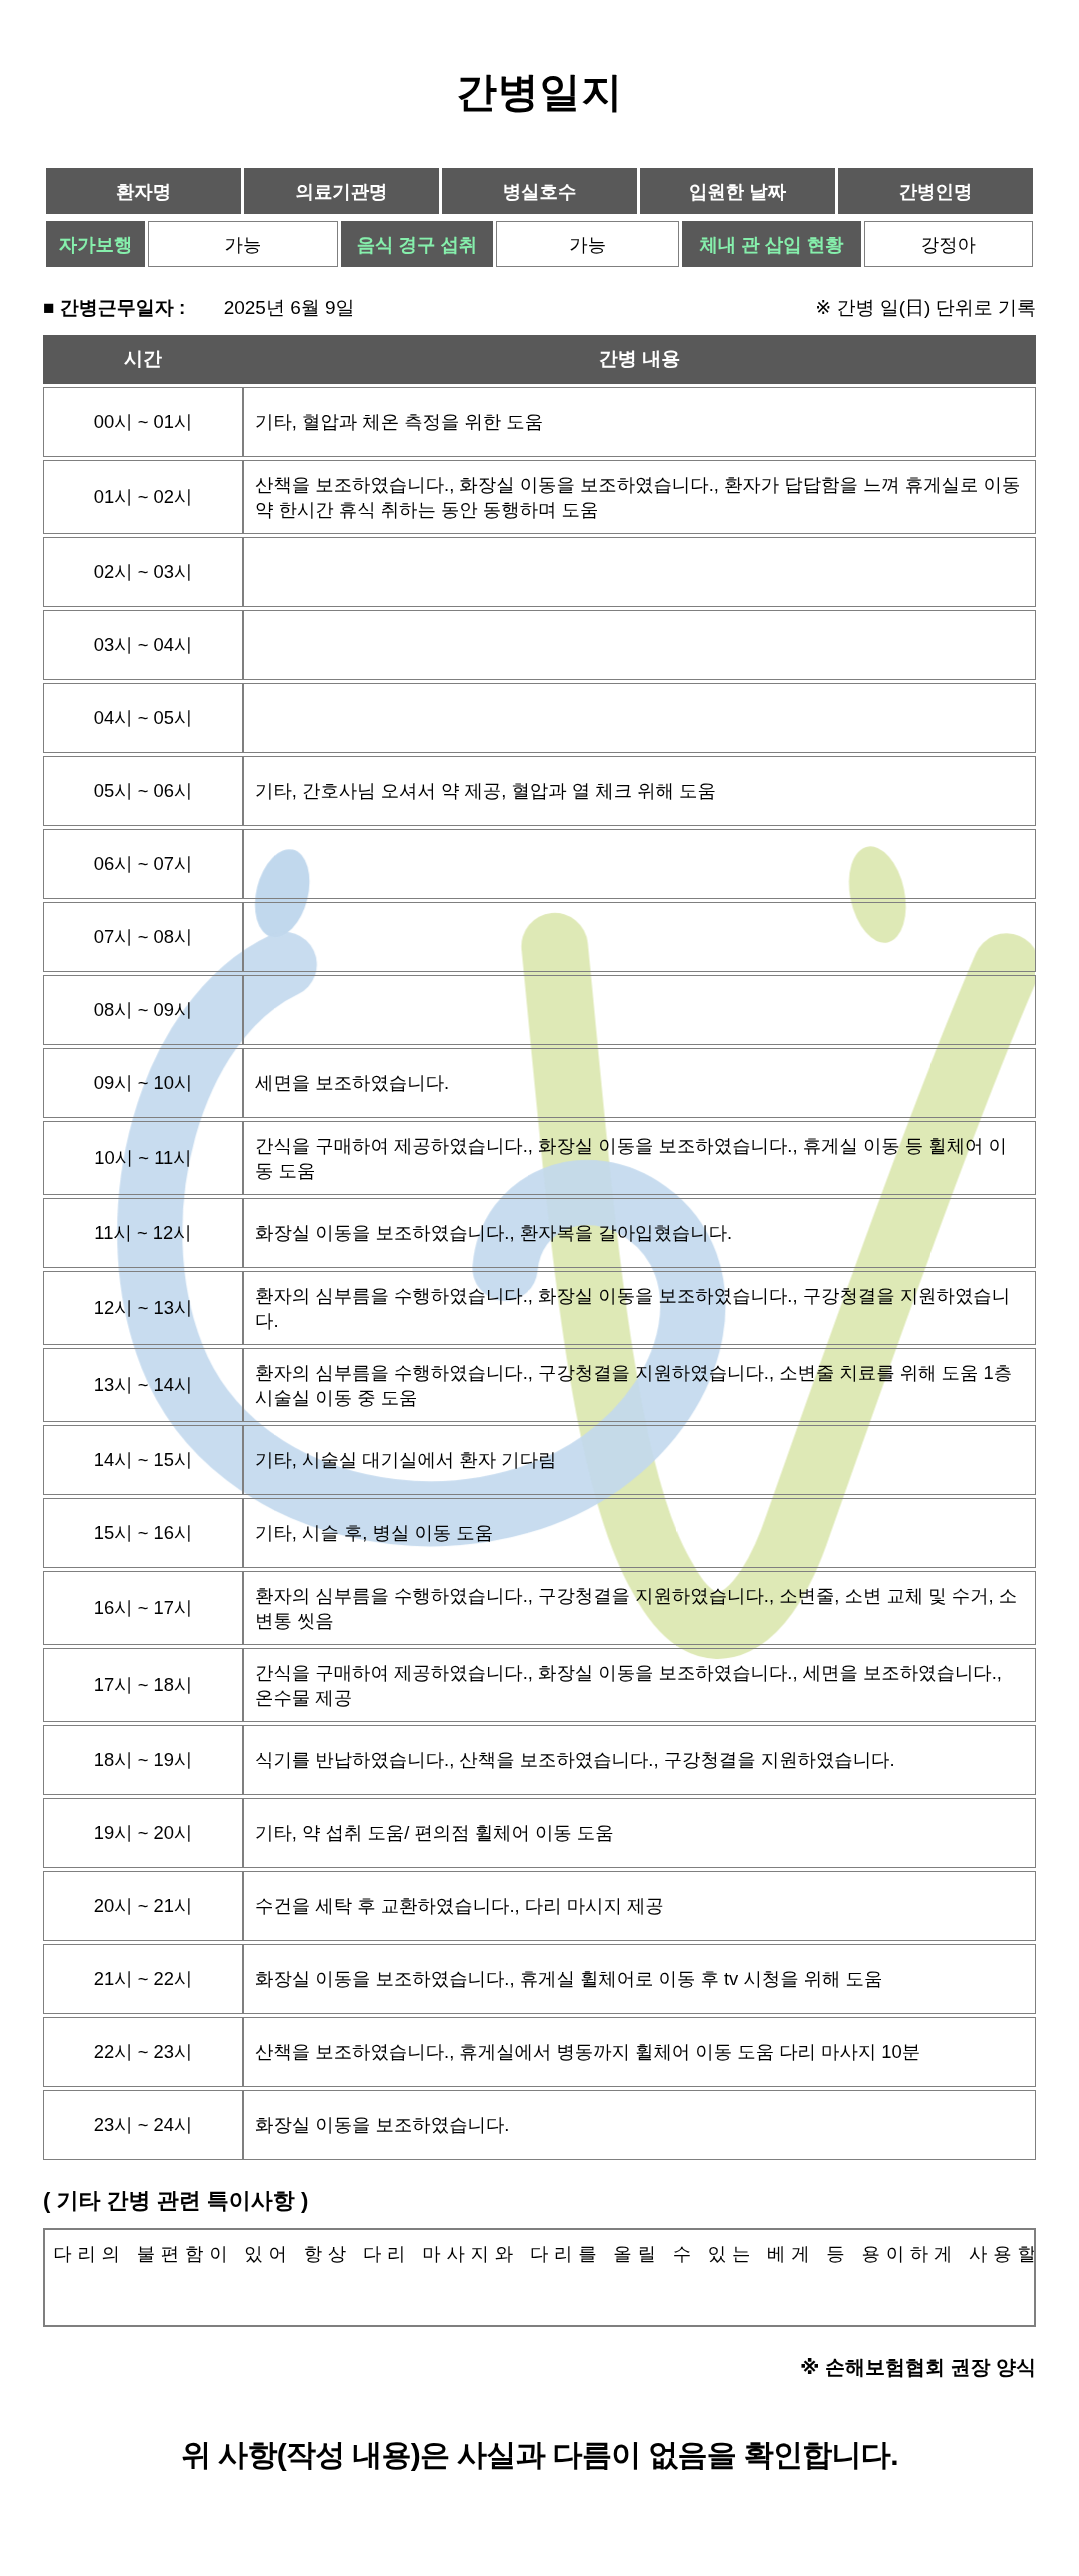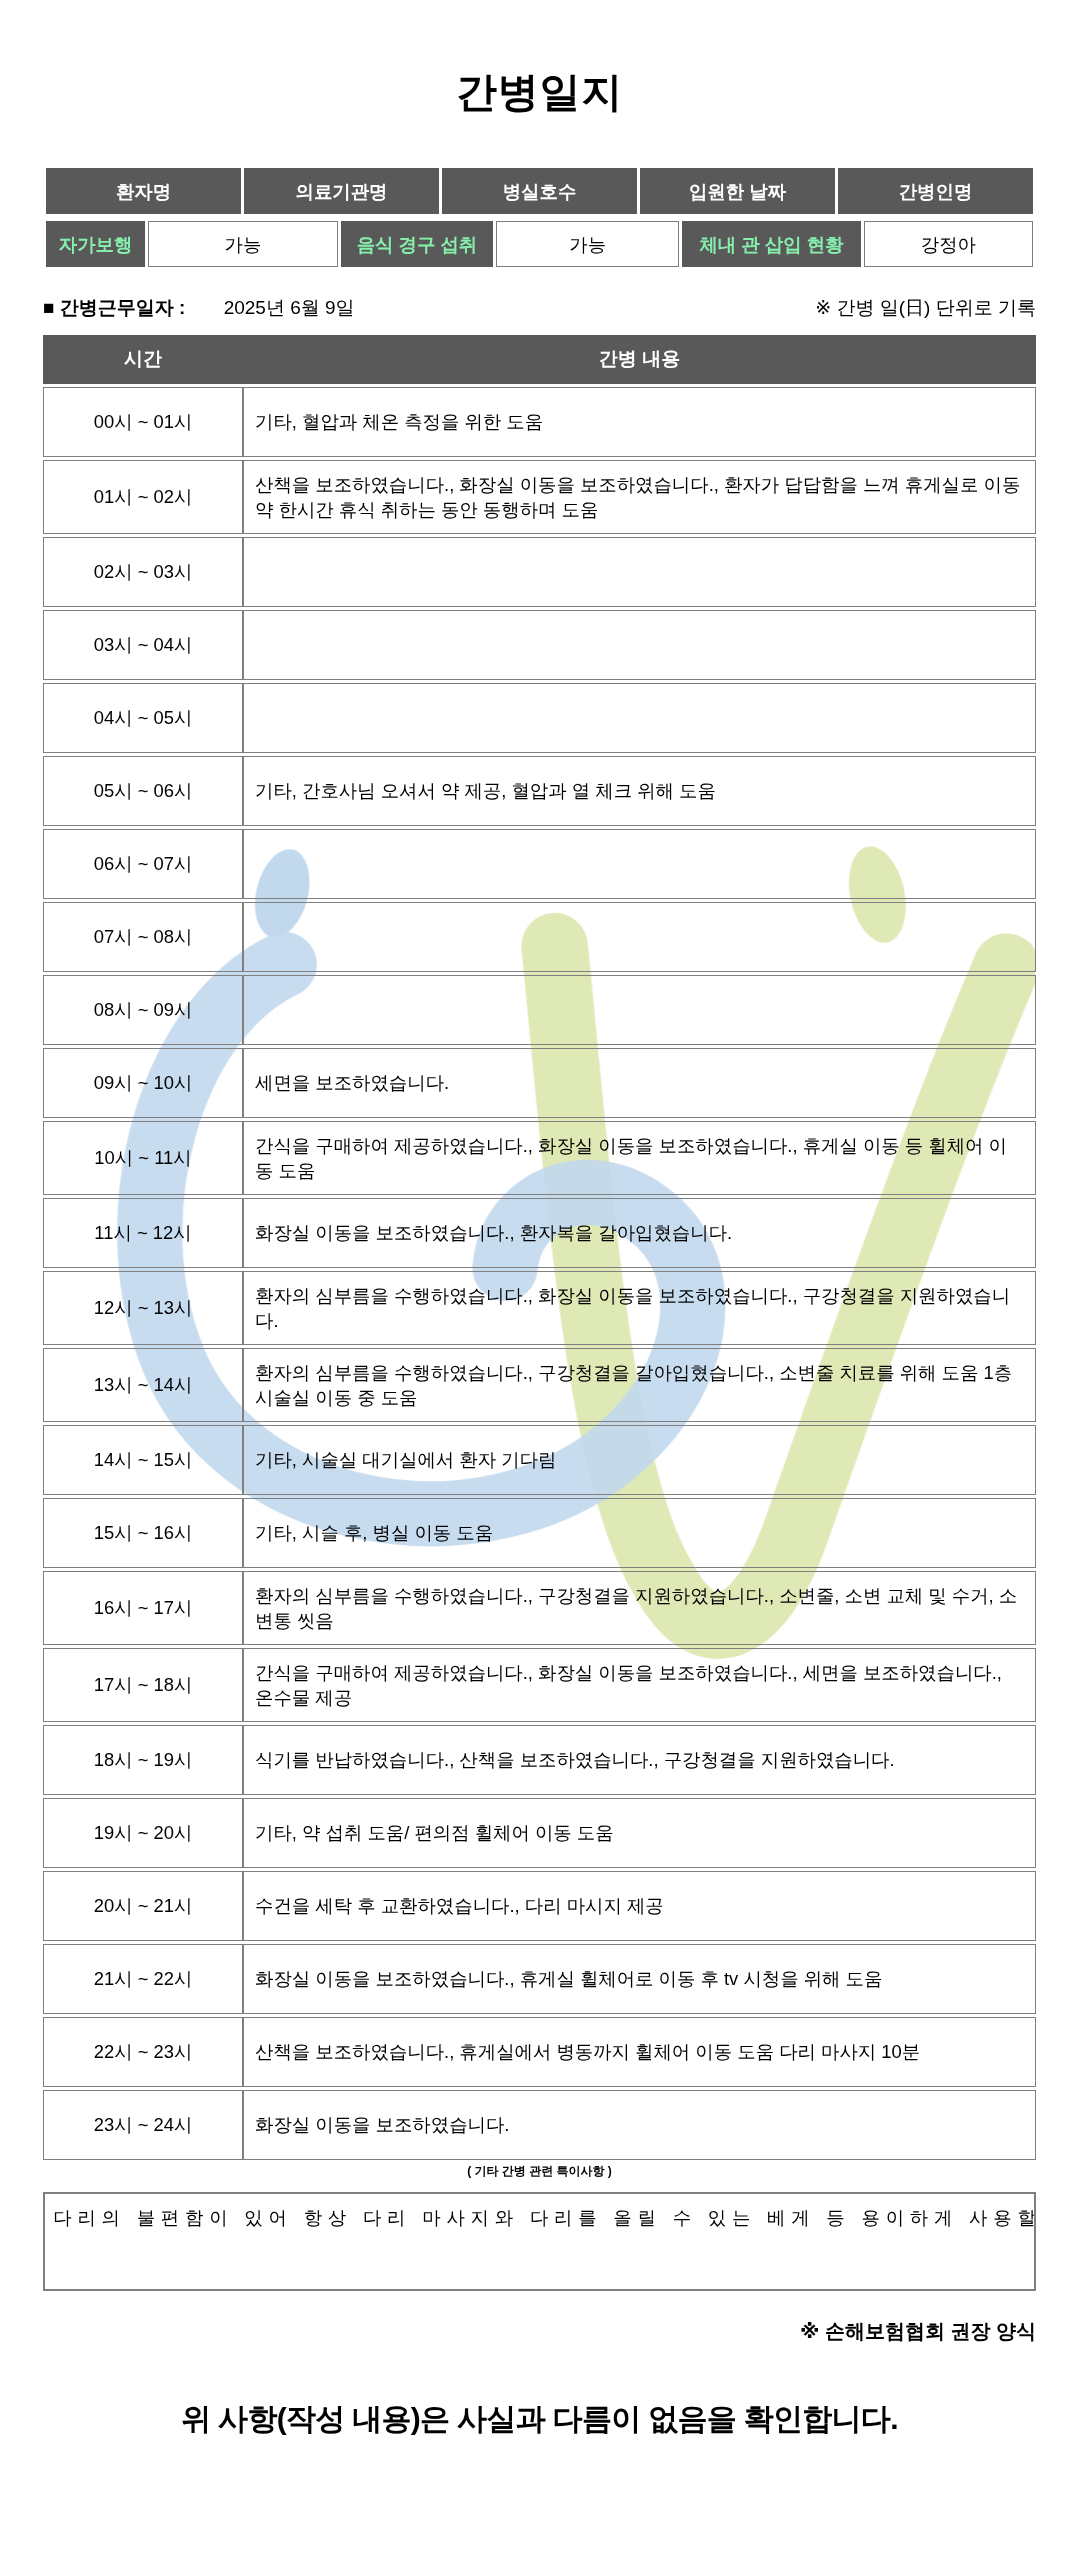--- a/index.html
+++ b/index.html
@@ -31,21 +31,21 @@
   .watermark{position:absolute;left:68px;top:459px;width:924px;height:877px;z-index:0;pointer-events:none;}
   table.schedule{width:100%;border-collapse:separate;border-spacing:0 3.4px;table-layout:fixed;position:relative;z-index:1;}
   table.schedule th{background:#595959;color:#fff;font-size:19px;font-weight:700;height:45px;border:1.4px solid #595959;}
   table.schedule th.t-time{width:196px;}
   table.schedule td{border:1.4px solid #7f7f7f;background:transparent;font-size:18.4px;line-height:25px;}
   table.schedule td.time{text-align:center;white-space:nowrap;}
   table.schedule td.content{padding:11px 11px;text-align:left;}
   table.schedule tr.single td{height:46px;}
 
   
-  .notes-heading{text-align:center;font-size:12px;font-weight:700;}
+  .notes-heading{margin-top:23px;text-align:left;font-size:22px;font-weight:700;}
   .notes-box{margin-top:12.2px;border:2px solid #7f7f7f;height:99px;box-sizing:border-box;padding:11px 8.2px;overflow:hidden;}
   .notes-box .line{font-size:18.4px;letter-spacing:5.8px;white-space:nowrap;}
   .form-footnote{margin-top:27px;text-align:right;font-size:20px;font-weight:600;}
 
   
   .confirm{margin-top:54px;text-align:center;font-size:30px;font-weight:900;letter-spacing:-0.7px;}
 </style>
 </head>
 <body>
 
@@ -159,21 +159,21 @@
           <tr class="single">
             <td class="time">11시 ~ 12시</td>
             <td class="content">화장실 이동을 보조하였습니다., 환자복을 갈아입혔습니다.</td>
           </tr>
           <tr class="single">
             <td class="time">12시 ~ 13시</td>
             <td class="content">환자의 심부름을 수행하였습니다., 화장실 이동을 보조하였습니다., 구강청결을 지원하였습니다.</td>
           </tr>
           <tr>
             <td class="time">13시 ~ 14시</td>
-            <td class="content">환자의 심부름을 수행하였습니다., 구강청결을 갈아입혔습니다., 소변줄 치료를 위해 도움 1층 시술실 이동 중 도움</td>
+            <td class="content">환자의 심부름을 수행하였습니다., 구강청결을 지원하였습니다., 소변줄 치료를 위해 도움 1층 시술실 이동 중 도움</td>
           </tr>
           <tr class="single">
             <td class="time">14시 ~ 15시</td>
             <td class="content">기타, 시술실 대기실에서 환자 기다림</td>
           </tr>
           <tr class="single">
             <td class="time">15시 ~ 16시</td>
             <td class="content">기타, 시슬 후, 병실 이동 도움</td>
           </tr>
           <tr>

